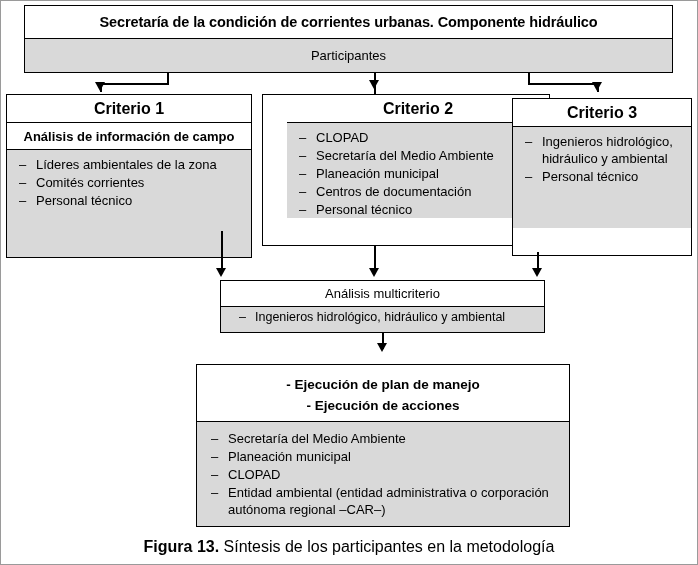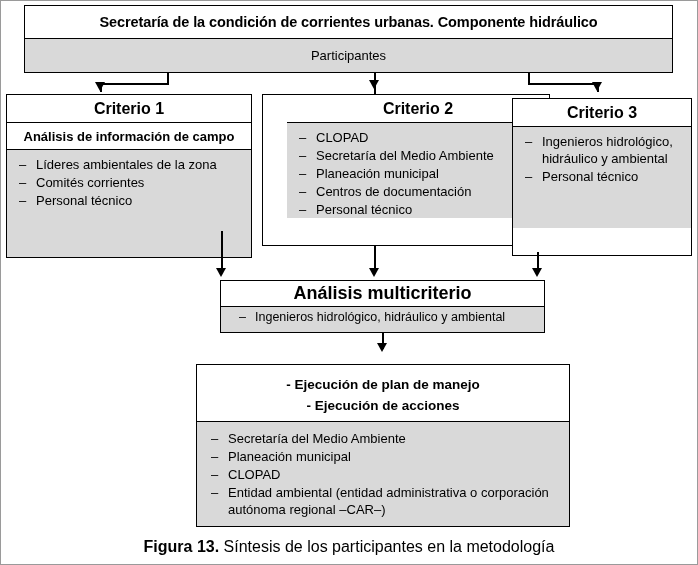--- a/index.html
+++ b/index.html
@@ -70,21 +70,21 @@
   #crit2 { left: 262px; top: 94px; width: 288px; height: 152px; padding-left: 24px; }
   #crit3 { left: 512px; top: 98px; width: 180px; height: 158px; }
 
   .crit .hdr.t1 { height: 27px; font-size: 16px; }
   .crit .hdr.t2 { height: 27px; font-size: 13px; border-top: 1.6px solid #000; }
   .crit .body   { font-size: 13px; padding: 7px 10px 6px 12px; }
   .crit .body { height: calc(100% - 54px); }
 
   
   #multi { left: 220px; top: 280px; width: 325px; height: 53px; }
-  #multi .hdr { height: 25px; font-size: 18px; font-weight: bold; }
+  #multi .hdr { height: 25px; font-size: 13px; font-weight: normal; }
   #multi .body { height: 26px; display: block; padding: 4px 0 0 18px; font-size: 12.5px; }
   #multi .body ul.items li { padding-left: 16px; line-height: 1.1; }
 
   
   #exec { left: 196px; top: 364px; width: 374px; height: 163px; }
   #exec .hdr {
     height: 56px;
     display: block;
     padding-top: 10px;
     font-size: 13.5px;

